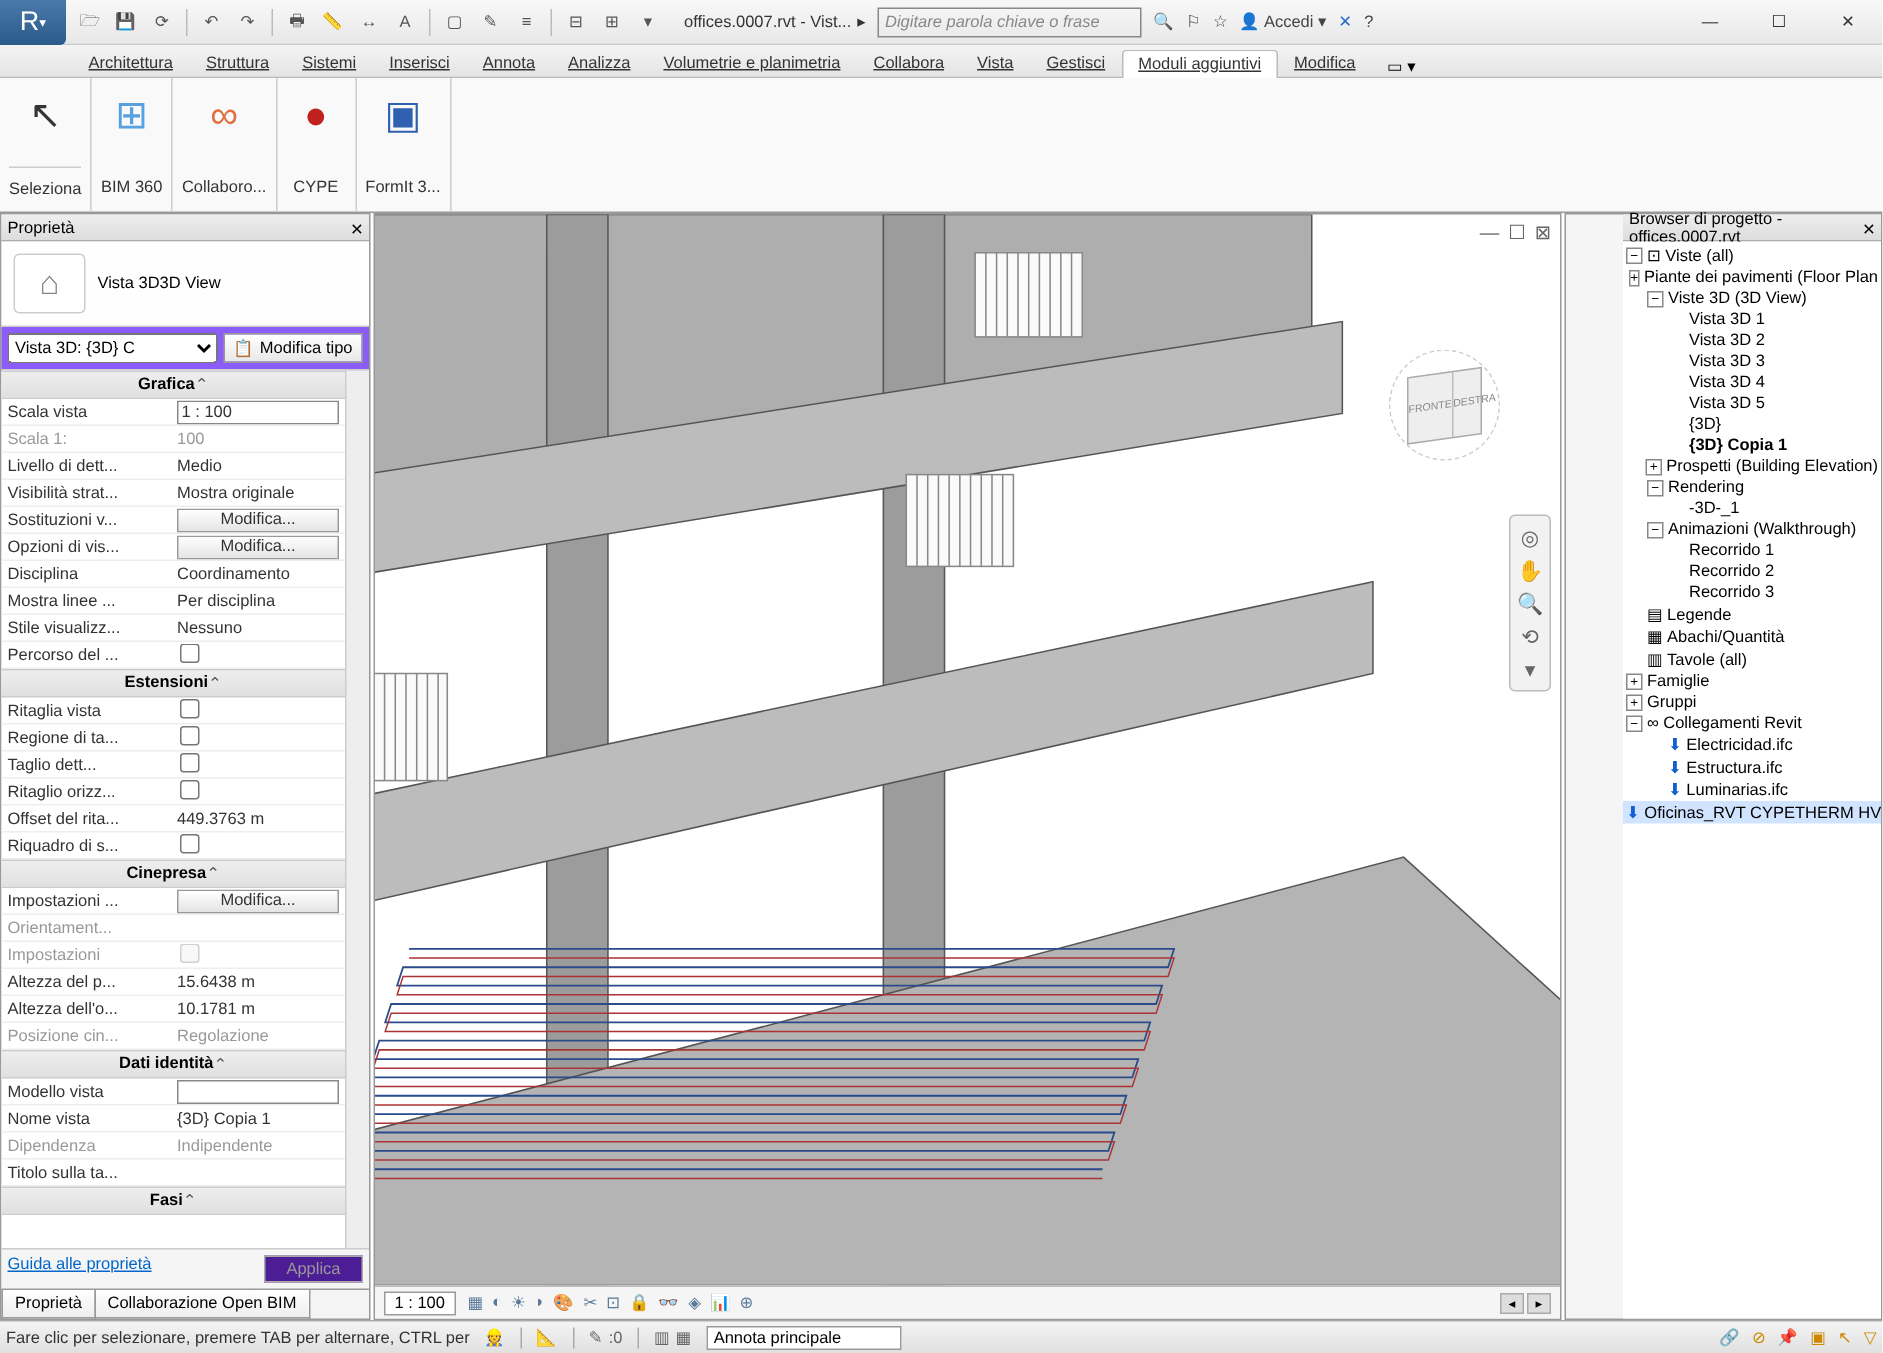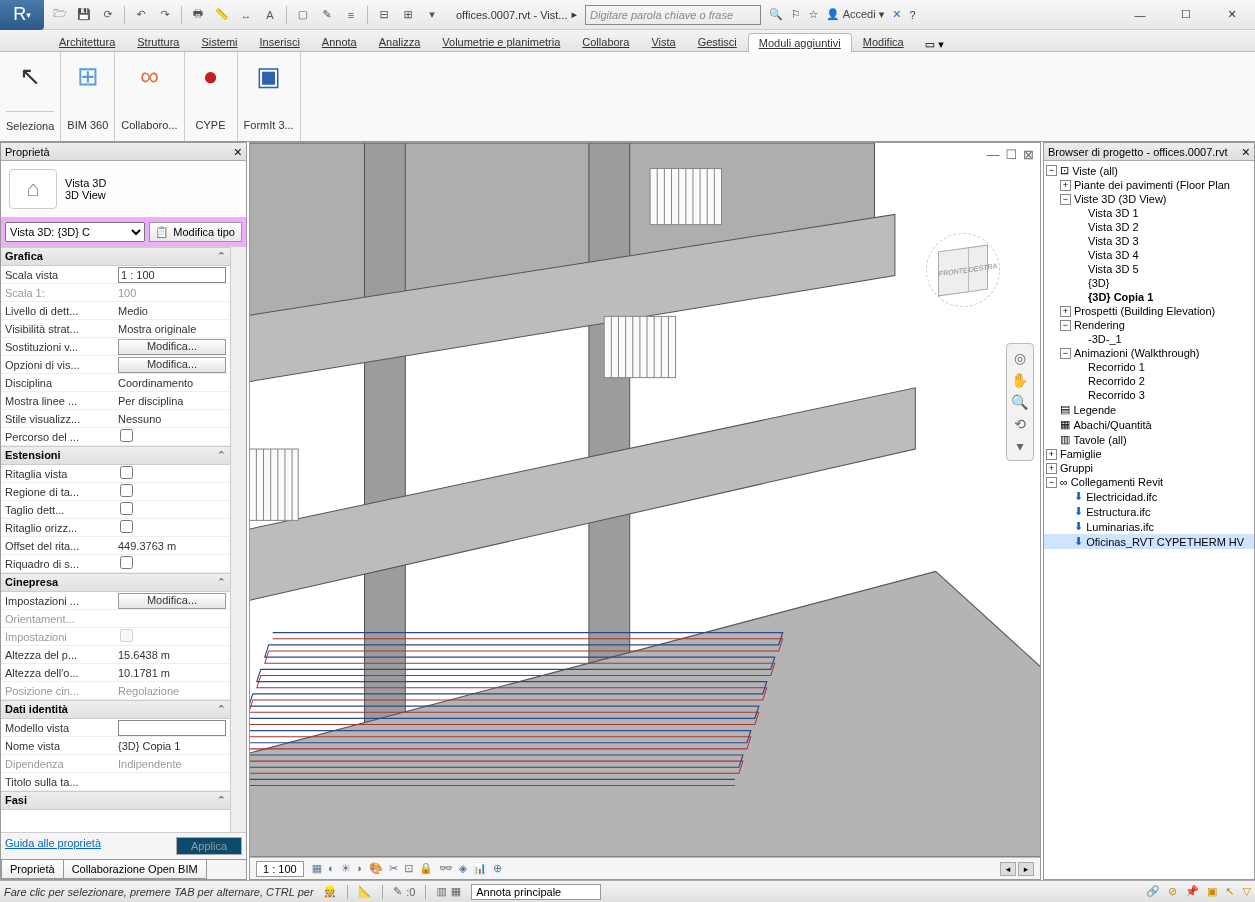--- a/index.html
+++ b/index.html
@@ -35,70 +35,70 @@
 
 .main { flex:1; display:flex; min-height:0;border-radius:32px; }
 .panel { background:#f5f5f5; border:1px solid #999; display:flex; flex-direction:column; }
 .panel-title { height:18px; background:linear-gradient(#eee,#ddd); border-bottom:1px solid #aaa; display:flex; align-items:center; padding:0 4px; font-size:11px; }
 .panel-title .x { margin-left:auto; cursor:pointer; font-size:14px; line-height:1; }
 
 
 .props { width:247px; }
 .type-selector { display:flex; padding:8px; gap:8px; align-items:center; background:#fefefe; border-bottom:1px solid #ccc;}
 .type-icon { width:48px; height:40px; background:#fff; border:1px solid #ccc; border-radius:4px; display:flex; align-items:center; justify-content:center; font-size:22px; color:#888;}
-.type-text { display:flex; flex-direction:column; }
-.instance-row { display:flex; padding:4px; gap:4px; border-bottom:1px solid #ccc; background:#f0abfc;}
+.type-text { display:flex; flex-direction:row; }
+.instance-row { display:flex; padding:4px; gap:4px; border-bottom:1px solid #ccc; background:#8b5cf6;}
 .instance-row select { flex:1; font-size:11px; height:20px; }
 .mod-type-btn { height:20px; padding:0 6px; border:1px solid #999; background:linear-gradient(#fff,#e8e8e8); cursor:pointer; display:flex; align-items:center; gap:4px;}
 .prop-body { flex:1; overflow-y:auto; background:#fff; }
-.prop-section { background:linear-gradient(#eee,#e0e0e0); padding:2px 4px; font-weight:bold; display:flex; justify-content:space-between; border-top:1px solid #ccc; border-bottom:1px solid #ccc;}
+.prop-section { background:linear-gradient(#eee,#e0e0e0); padding:2px 16px; font-weight:bold; display:flex; justify-content:center; border-top:1px solid #ccc; border-bottom:1px solid #ccc;}
 .prop-section .chev { color:#555; font-weight:normal;}
 .prop-row { display:flex; border-bottom:1px solid #eee; height:18px; align-items:center;}
 .prop-row .pname { width:113px; padding:0 4px; color:#333; overflow:hidden; white-space:nowrap; text-overflow:ellipsis; }
 .prop-row .pval { flex:1; padding:0 4px; color:#333; overflow:hidden; white-space:nowrap;}
 .prop-row.disabled .pname, .prop-row.disabled .pval { color:#999; }
 .prop-row .btn { background:linear-gradient(#fff,#e4e4e4); border:1px solid #999; width:100%; height:16px; font-size:11px; text-align:center; cursor:pointer;}
 .prop-row input[type=checkbox] { margin-left:2px; }
 .prop-row .boxed { border:1px solid #888; background:#fff; padding:0 2px; height:16px; line-height:14px; }
 .prop-row .boxed.select { text-align:center; }
 .prop-footer { display:flex; padding:4px; justify-content:space-between; border-top:1px solid #ccc; background:#f5f5f5;}
 .prop-footer a { color:#0066cc; cursor:pointer; text-decoration:underline;}
-.prop-footer button { padding:2px 14px; border:1px solid #aaa; background:#0c4a6e; color:#999; }
+.prop-footer button { padding:2px 14px; border:1px solid #aaa; background:#4c1d95; color:#999; }
 .bottom-tabs { display:flex; border-top:1px solid #999;}
 .btab { padding:3px 8px; border:1px solid #999; border-top:none; background:linear-gradient(#fff,#eee); margin-right:-1px; cursor:pointer;}
 
 
 .viewport { flex:1; position:relative; background:#fff; border:1px solid #999; margin:0 2px;}
 .view-controls { position:absolute; top:4px; right:6px; display:flex; gap:6px; color:#666; }
 .view-controls span { cursor:pointer; font-size:13px;}
 .viewcube { position:absolute; top:90px; right:40px; width:74px; height:74px; display:flex; align-items:center; justify-content:center;}
 .navbar { position:absolute; top:200px; right:6px; width:28px; background:rgba(240,240,240,0.85); border:1px solid #bbb; border-radius:4px; display:flex; flex-direction:column; align-items:center; gap:6px; padding:6px 0;}
 .navbar span { cursor:pointer; color:#666; font-size:14px;}
 .drawing { width:100%; height:calc(100% - 22px); }
 .view-bottom { position:absolute; bottom:0; left:0; right:0; height:22px; background:#f5f5f5; border-top:1px solid #bbb; display:flex; align-items:center; padding:0 6px; gap:8px;}
 .vb-scale { border:1px solid #999; padding:1px 6px; background:#fff;}
 .vb-icons { display:flex; gap:6px; color:#5a7a9a;}
 .vb-icons span { cursor:pointer;}
 .vb-scroll { margin-left:auto; display:flex; gap:2px;}
 .vb-sbtn { width:16px; height:14px; background:#ddd; border:1px solid #aaa; display:flex; align-items:center; justify-content:center; font-size:9px; cursor:pointer;}
 
 
-.browser { width:212px; }
+.browser { width:212px;padding-left:38px; }
 .tree { flex:1; overflow:auto; background:#fff; padding:2px 0; font-size:11px;}
 .tree-item { display:flex; align-items:center; padding:1px 2px; cursor:pointer; white-space:nowrap;}
 .tree-toggle { width:11px; height:11px; border:1px solid #888; display:inline-flex; align-items:center; justify-content:center; font-size:9px; line-height:1; margin-right:3px; background:#fff;}
 .tree-spacer { display:inline-block; width:14px;}
 .tree-icon { margin-right:3px; font-size:11px;}
 .tree-item.bold { font-weight:bold;}
 .tree-item.hl { background:#d0e4ff; }
 .link-arrow { color:#1060d0; margin-right:3px; font-size:11px;}
 
 
 .statusbar { height:22px; background:linear-gradient(#f4f4f4,#e0e0e0); border-top:1px solid #aaa; display:flex; align-items:center; padding:0 4px; gap:10px;}
-.statusbar .hint { color:#333;font-style:italic;}
+.statusbar .hint { color:#333;}
 .sb-group { display:flex; align-items:center; gap:4px; color:#666;}
 .sb-group span { cursor:pointer;}
 .sb-sep { width:1px; height:14px; background:#aaa;}
 .sb-select { border:1px solid #999; background:#fff; padding:1px 4px; min-width:130px; height:16px;}
 .sb-right { margin-left:auto; display:flex; gap:8px; color:#cc8800;}
 .sb-right span { cursor:pointer;}
 
 
 .scrollbar-v { width:16px; background:#eee; border-left:1px solid #ccc;}
 </style>

